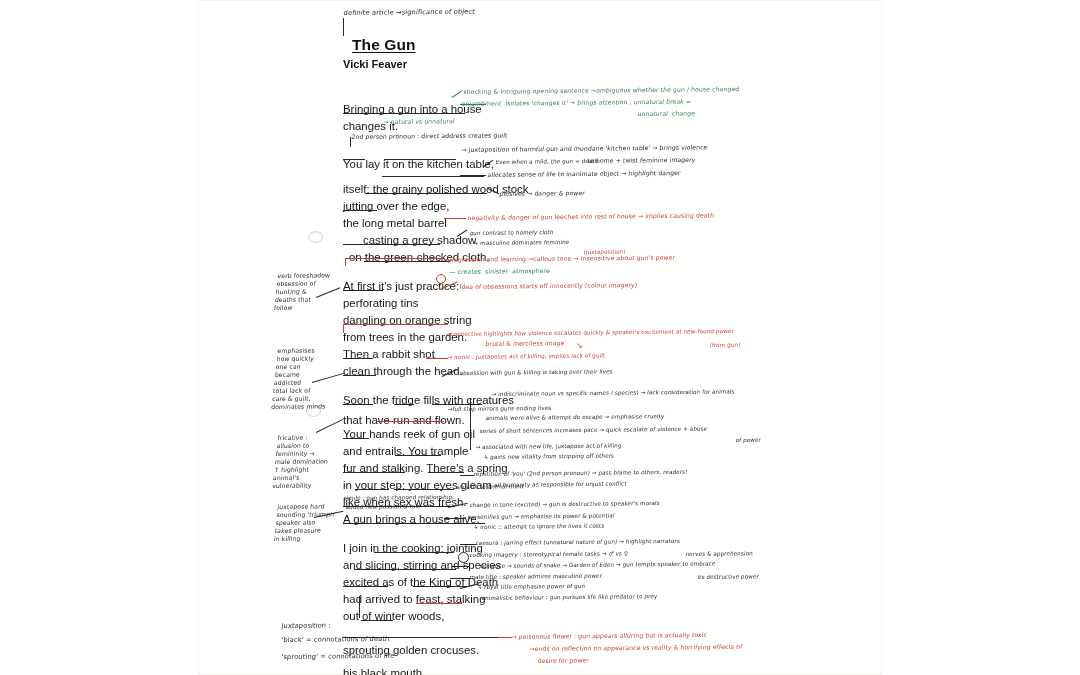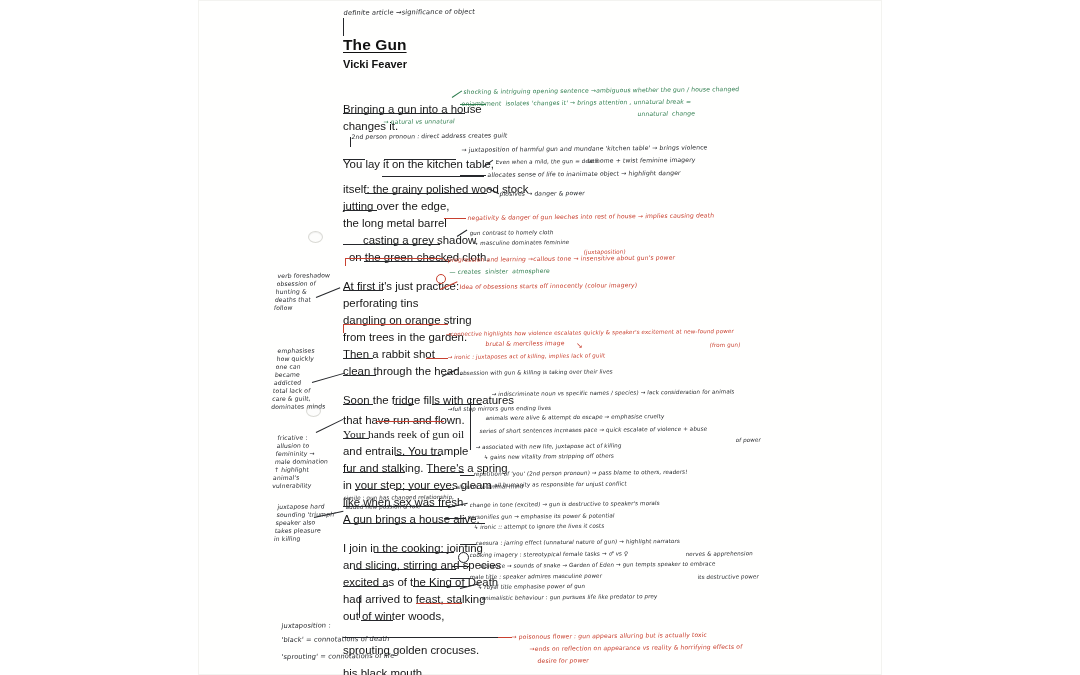--- a/index.html
+++ b/index.html
@@ -6,21 +6,21 @@
   body{width:1080px;height:675px;overflow:hidden;font-family:"Liberation Sans",sans-serif;}
   .page{position:absolute;left:198px;top:0;width:684px;height:675px;background:#fffffe;
         box-shadow:0 0 0 1px #f3f3f0 inset;}
   .scan{position:absolute;inset:0;}
   
   .hole{position:absolute;width:13px;height:10px;border:1px solid #d9d9d4;border-radius:50%;
         background:#fdfdfc;box-shadow:0 1px 1px rgba(0,0,0,.06) inset;}
   
   .poem{position:absolute;left:145px;top:36px;width:220px;}
   .title{font-weight:bold;font-size:15.5px;color:#111;letter-spacing:.1px;margin:0 0 4px 0;}
-  .title u{text-underline-offset:2px;}
+  .title u{text-underline-offset:2px;margin-left:9px;}
   .author{font-weight:bold;font-size:11px;color:#111;margin:0;}
   .pline{font-size:11.4px;line-height:17.6px;color:#151515;white-space:nowrap;}
   
   .hw{position:absolute;font-family:"DejaVu Sans",sans-serif;white-space:pre;
       letter-spacing:.1px;transform-origin:left top;}
   .ink-blk{color:#25272b;}
   .ink-red{color:#c8402f;}
   .ink-grn{color:#2f7d4f;}
   .s6{font-size:5.6px;line-height:7.4px;}
   .s65{font-size:6.1px;line-height:8px;}
@@ -64,21 +64,21 @@
 
     <div class="pline" style="position:absolute;left:145px;top:278px;">At first it's just practice:</div>
     <div class="pline" style="position:absolute;left:145px;top:295px;">perforating tins</div>
     <div class="pline" style="position:absolute;left:145px;top:312px;">dangling on orange string</div>
     <div class="pline" style="position:absolute;left:145px;top:329px;">from trees in the garden.</div>
     <div class="pline" style="position:absolute;left:145px;top:346px;">Then a rabbit shot</div>
     <div class="pline" style="position:absolute;left:145px;top:363px;">clean through the head.</div>
 
     <div class="pline" style="position:absolute;left:145px;top:392px;">Soon the fridge fills with creatures</div>
     <div class="pline" style="position:absolute;left:145px;top:412px;">that have run and flown.</div>
-    <div class="pline" style="position:absolute;left:145px;top:426px;font-family:Liberation Serif, serif;">Your hands reek of gun oil</div>
+    <div class="pline" style="position:absolute;left:145px;top:426px;">Your hands reek of gun oil</div>
     <div class="pline" style="position:absolute;left:145px;top:443px;">and entrails. You trample</div>
     <div class="pline" style="position:absolute;left:145px;top:460px;">fur and stalking. There's a spring</div>
     <div class="pline" style="position:absolute;left:145px;top:477px;">in your step; your eyes gleam</div>
     <div class="pline" style="position:absolute;left:145px;top:494px;">like when sex was fresh.</div>
     <div class="pline" style="position:absolute;left:145px;top:511px;">A gun brings a house alive.</div>
 
     <div class="pline" style="position:absolute;left:145px;top:540px;">I join in the cooking: jointing</div>
     <div class="pline" style="position:absolute;left:145px;top:557px;">and slicing, stirring and species</div>
     <div class="pline" style="position:absolute;left:145px;top:574px;">excited as of the King of Death</div>
     <div class="pline" style="position:absolute;left:145px;top:591px;">had arrived to feast, stalking</div>

